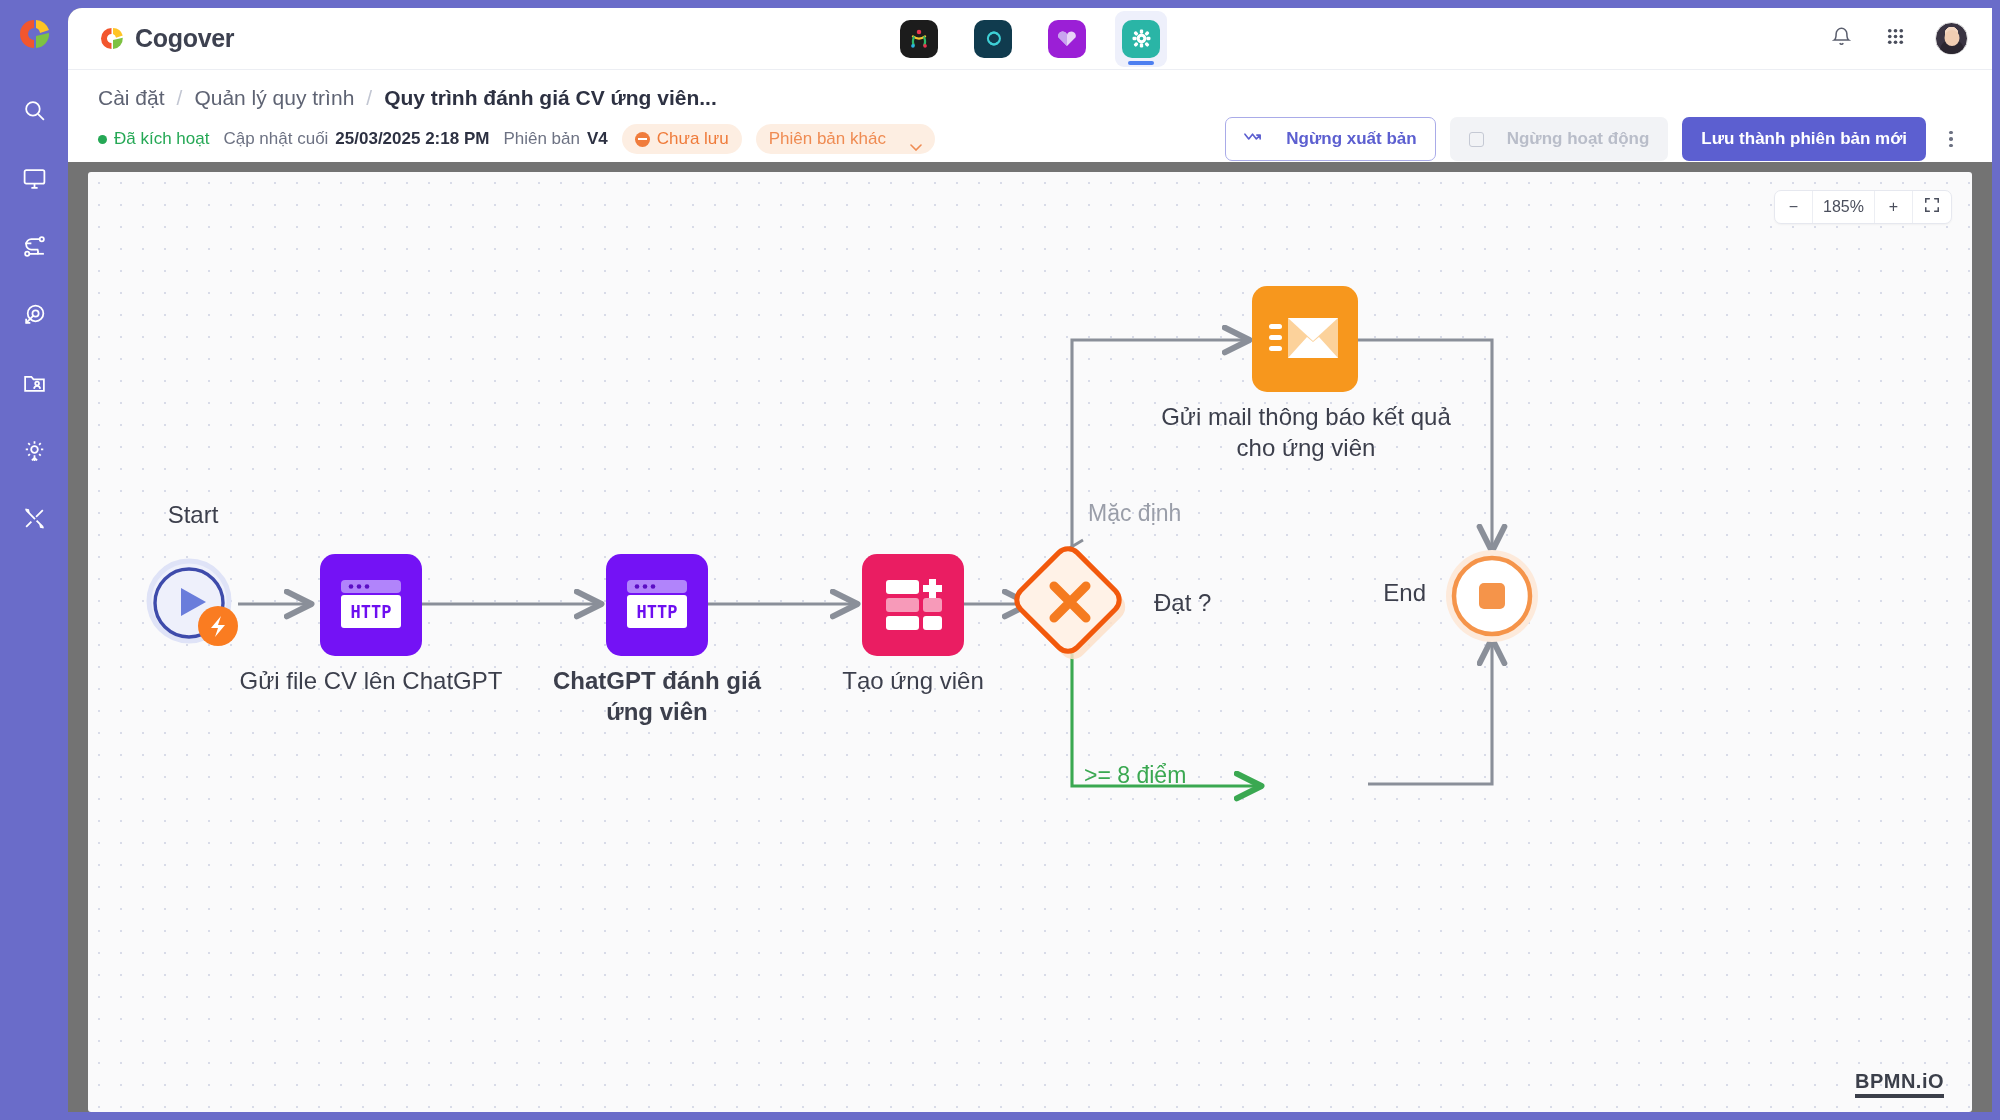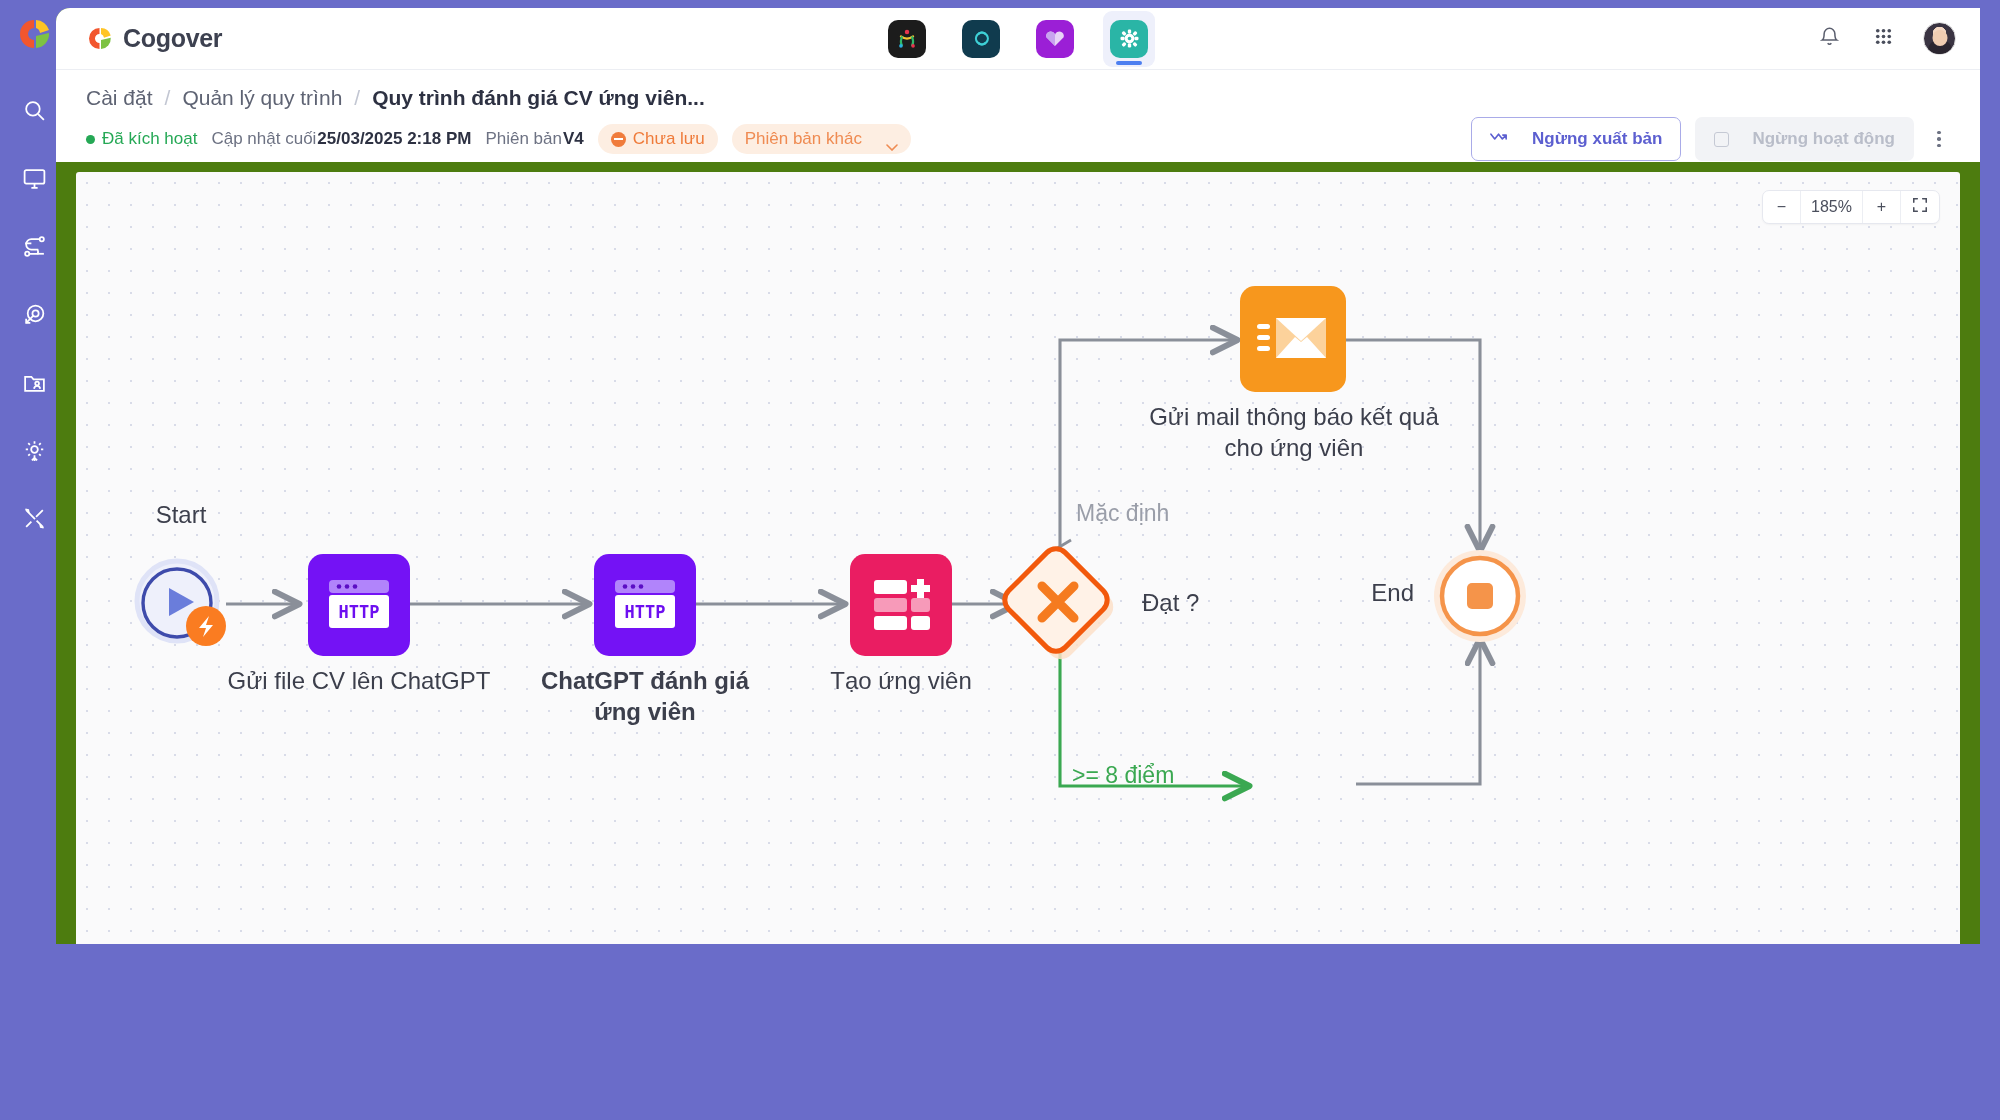--- a/index.html
+++ b/index.html
@@ -26,23 +26,23 @@
   .rail-items { margin-top: 40px; display: flex; flex-direction: column; gap: 28px; align-items: center; }
   .rail-item {
     width: 40px; height: 40px;
     display: flex; align-items: center; justify-content: center;
     border-radius: 8px; cursor: pointer;
   }
   .rail-item svg { width: 25px; height: 25px; stroke: #ffffff; fill: none; stroke-width: 1.7; }
 
   
   .window {
-    position: absolute; left: 56px; top: 8px;
-    width: 1924px; height: 936px;
-    background: #4d7c0f;
+    position: absolute; left: 68px; top: 8px;
+    width: 1924px; height: 1104px;
+    background: #737373;
     border-top-left-radius: 14px;
     border-bottom-left-radius: 0;
     overflow: hidden;
   }
 
   
   .topbar {
     position: relative; height: 62px; width: 100%;
     background: #fff; border-bottom: 1px solid #eceef3;
     display: flex; align-items: center;
@@ -83,21 +83,21 @@
   .breadcrumb { display: flex; align-items: center; gap: 12px; font-size: 21px; }
   .bc-item { color: #5e6373; cursor: pointer; }
   .bc-sep { color: #c2c6d2; }
   .bc-current { color: #2d3142; font-weight: 700; }
 
   .metarow { display: flex; align-items: center; margin-top: 14px; gap: 14px; position: relative; }
   .status-dot { width: 9px; height: 9px; border-radius: 50%; background: #25a855; display: inline-block; margin-right: 7px; }
   .status-active { color: #25a855; font-size: 17px; display: flex; align-items: center; }
   .meta-label { color: #6d7283; font-size: 17px; }
   .meta-strong { color: #2d3142; font-size: 17px; font-weight: 700; }
-  .meta-group { display: flex; align-items: flex-end; gap: 1px; }
+  .meta-group { display: flex; align-items: flex-end; gap: 7px; }
   .badge-unsaved {
     background: #fdeee2; color: #ef7b3a; font-size: 17px;
     padding: 5px 13px; border-radius: 16px; display: flex; align-items: center; gap: 7px; justify-content: flex-end;
   }
   .minus-circle { width: 15px; height: 15px; border-radius: 50%; background: #f07c3c; position: relative; }
   .minus-circle::after { content:""; position:absolute; left:3px; top:6.5px; width:9px; height:2px; background:#fff; }
   .chip-version {
     background: #fdeee2; color: #ef8b52; font-size: 17px;
     padding: 5px 13px; border-radius: 16px; display: flex; align-items: center; gap: 24px; cursor: pointer;
   }
@@ -368,20 +368,23 @@
             <span>
               <svg viewBox="0 0 20 14" width="19" height="14">
                   <path d="M1 4 L5 9 L9 4 L13 9 L17 5 M17 5 L17 9 M17 5 L13.5 5" stroke="#5c5fd0" stroke-width="1.7" fill="none" stroke-linecap="round" stroke-linejoin="round"></path>
                 </svg>
             </span>
             <span>Ngừng xuất bản</span>
           </div>
           <div class="btn btn-disabled">
             <span class="sq"></span>
             <span>Ngừng hoạt động</span>
+          </div>
+          <div class="btn btn-primary">
+            <span>Lưu thành phiên bản mới</span>
           </div>
           <div class="kebab">
             <i></i>
             <i></i>
             <i></i>
           </div>
         </div>
       </div>
     </div>
 

